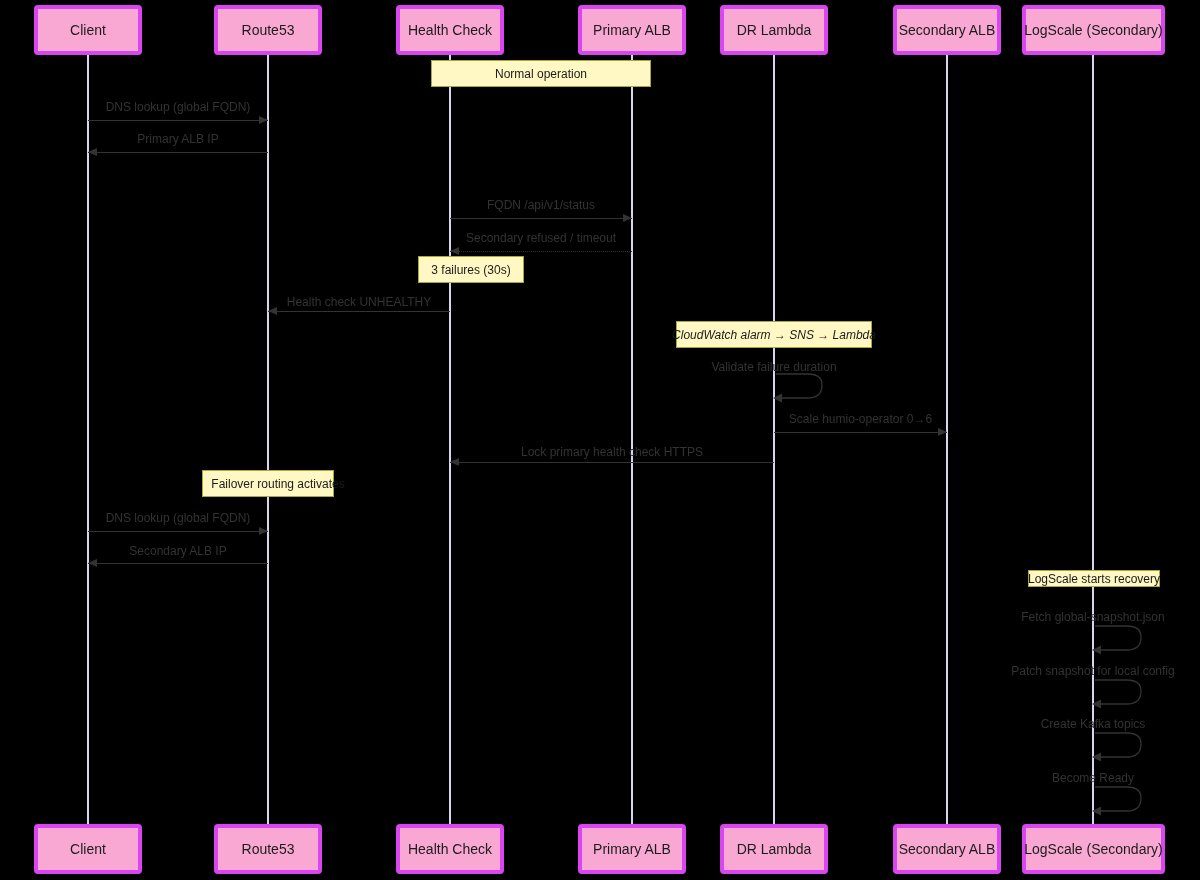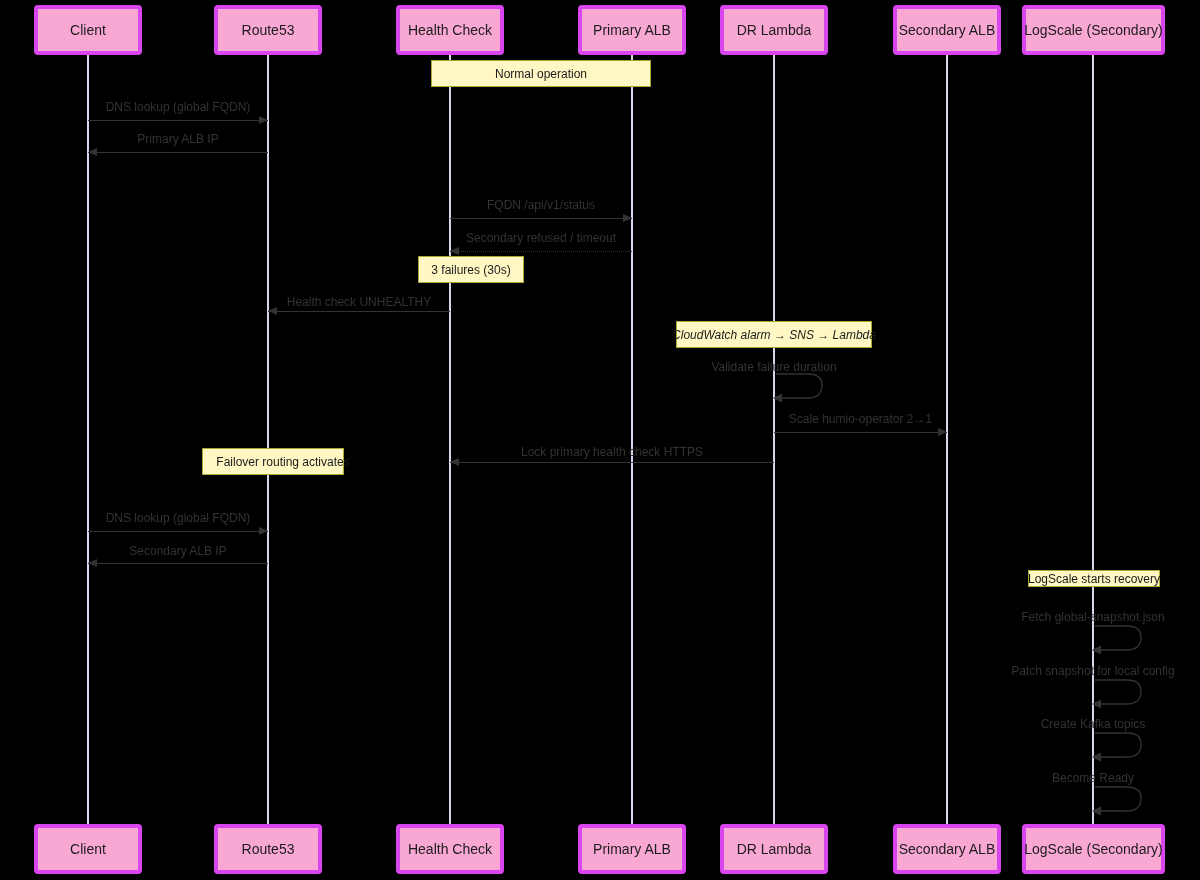--- a/index.html
+++ b/index.html
@@ -123,21 +123,21 @@
     <div class="arrowhead right" style="top: 214px; left: 623px;"></div>
     <div class="msg-label" style="left: 450px; width: 182px; top: 199px;">FQDN /api/v1/status</div>
     <div class="msg-line dotted" style="left: 450px; width: 182px; top: 251px;"></div>
     <div class="arrowhead left" style="top: 247px; left: 450px;"></div>
     <div class="msg-label" style="left: 450px; width: 182px; top: 232px;">Secondary refused / timeout</div>
     <div class="msg-line" style="left: 268px; width: 182px; top: 311px;"></div>
     <div class="arrowhead left" style="top: 307px; left: 268px;"></div>
     <div class="msg-label" style="left: 268px; width: 182px; top: 296px;">Health check UNHEALTHY</div>
     <div class="msg-line" style="left: 774px; width: 173px; top: 432px;"></div>
     <div class="arrowhead right" style="top: 428px; left: 938px;"></div>
-    <div class="msg-label" style="left: 774px; width: 173px; top: 413px;">Scale humio-operator 2→1</div>
+    <div class="msg-label" style="left: 774px; width: 173px; top: 413px;">Scale humio-operator 0→6</div>
     <div class="msg-line" style="left: 450px; width: 324px; top: 462px;"></div>
     <div class="arrowhead left" style="top: 458px; left: 450px;"></div>
     <div class="msg-label" style="left: 450px; width: 324px; top: 446px;">Lock primary health check HTTPS</div>
     <div class="msg-line" style="left: 88px; width: 180px; top: 531px;"></div>
     <div class="arrowhead right" style="top: 527px; left: 259px;"></div>
     <div class="msg-label" style="left: 88px; width: 180px; top: 512px;">DNS lookup (global FQDN)</div>
     <div class="msg-line" style="left: 88px; width: 180px; top: 563px;"></div>
     <div class="arrowhead left" style="top: 559px; left: 88px;"></div>
     <div class="msg-label" style="left: 88px; width: 180px; top: 545px;">Secondary ALB IP</div>
     <div class="selfloop" style="left: 774px; top: 372px;">
@@ -171,15 +171,15 @@
     <div class="selfloop" style="left: 1093px; top: 785px;">
       <svg width="56" height="36">
         <path d="M2,2 L34,2 Q48,2 48,13 Q48,26 34,26 L8,26" fill="none" stroke="#333333" stroke-width="1.3"></path>
         <polygon points="8,21.5 8,30.5 -1,26" fill="#333333"></polygon>
       </svg>
     </div>
     <div class="msg-label" style="left: 933px; width: 320px; top: 772px;">Become Ready</div>
     <div class="note" style="left: 431px; top: 60px; width: 220px; height: 27px;">Normal operation</div>
     <div class="note" style="left: 395px; top: 256px; width: 106px; height: 27px; margin-left: 23px;">3 failures (30s)</div>
     <div class="note" style="left: 676px; top: 321px; width: 196px; height: 27px; font-style: italic;">CloudWatch alarm → SNS → Lambda</div>
-    <div class="note" style="left: 202px; top: 448px; width: 142px; height: 27px; padding-left: 26px;">Failover routing activates</div>
+    <div class="note" style="left: 202px; top: 470px; width: 132px; height: 27px; padding-left: 26px;">Failover routing activates</div>
     <div class="note" style="left: 1028px; top: 570px; width: 132px; height: 17px;">LogScale starts recovery</div>
   </div>
 
 </body></html>

